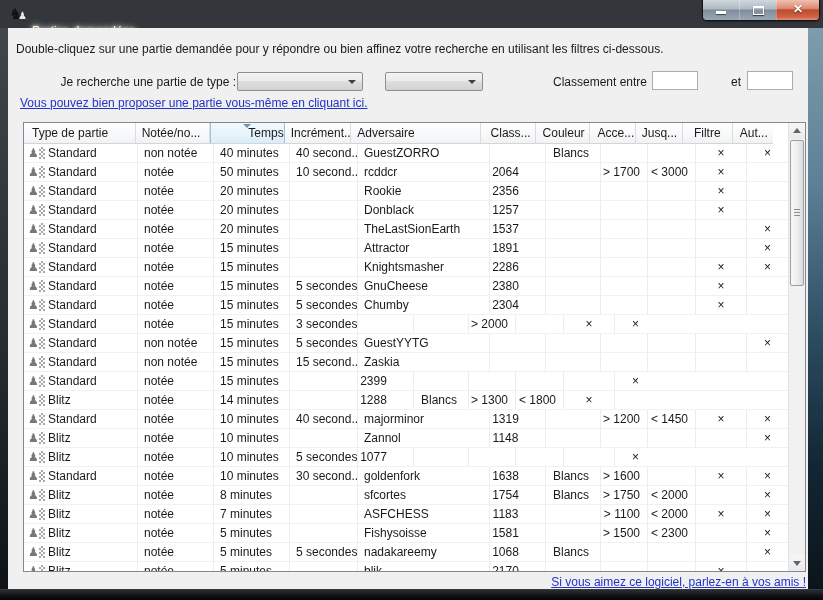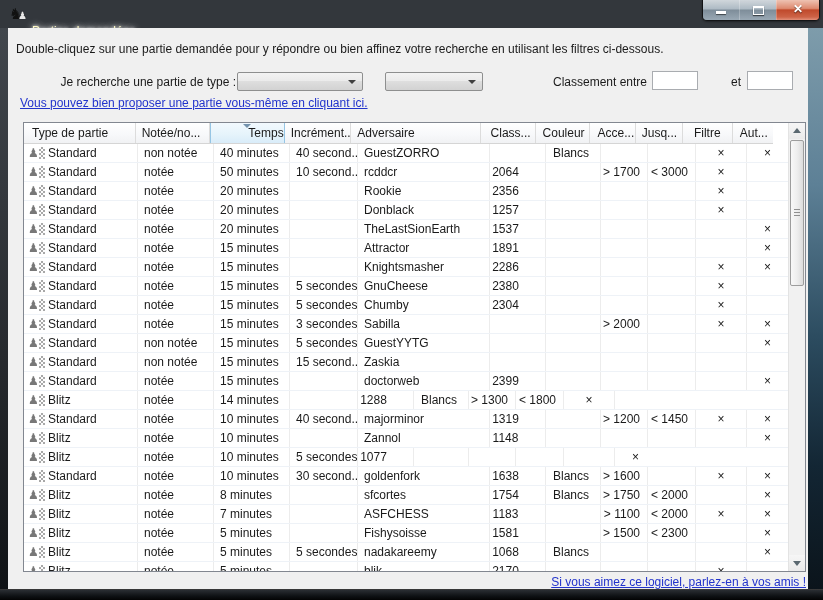--- a/index.html
+++ b/index.html
@@ -325,21 +325,20 @@
     <span class="cell c0 cellflex">
               <span class="seek-icon">
                 <span class="pawn">♟</span>
                 <span class="checker"></span>
               </span>
               <span>Standard</span>
             </span>
     <span class="cell c1 al">notée</span>
     <span class="cell c2 al">15 minutes</span>
     <span class="cell c3 al">3 secondes</span>
-    <span class="cell c4 al">Sabilla</span>
     <span class="cell c5 ar8"></span>
     <span class="cell c6 al7"></span>
     <span class="cell c7 ar">&gt; 2000</span>
     <span class="cell c8 ar"></span>
     <span class="cell c9 ac">×</span>
     <span class="cell c10 ac">×</span>
   </div>
 
   <div class="row">
     <span class="cell c0 cellflex">
@@ -385,21 +384,20 @@
     <span class="cell c0 cellflex">
               <span class="seek-icon">
                 <span class="pawn">♟</span>
                 <span class="checker"></span>
               </span>
               <span>Standard</span>
             </span>
     <span class="cell c1 al">notée</span>
     <span class="cell c2 al">15 minutes</span>
     <span class="cell c3 al"></span>
-    <span class="cell c4 al">doctorweb</span>
     <span class="cell c5 ar8">2399</span>
     <span class="cell c6 al7"></span>
     <span class="cell c7 ar"></span>
     <span class="cell c8 ar"></span>
     <span class="cell c9 ac"></span>
     <span class="cell c10 ac">×</span>
   </div>
 
   <div class="row">
     <span class="cell c0 cellflex">

